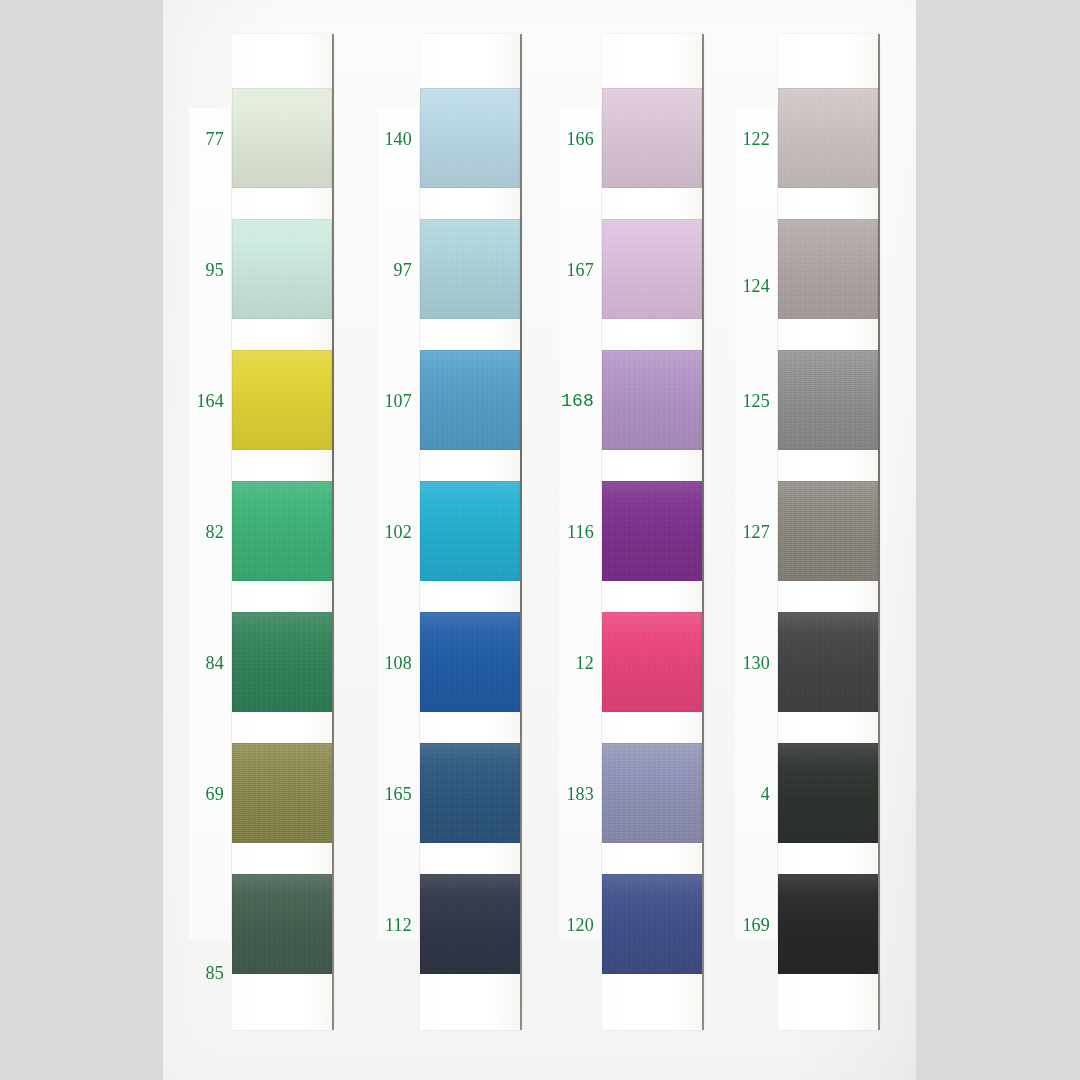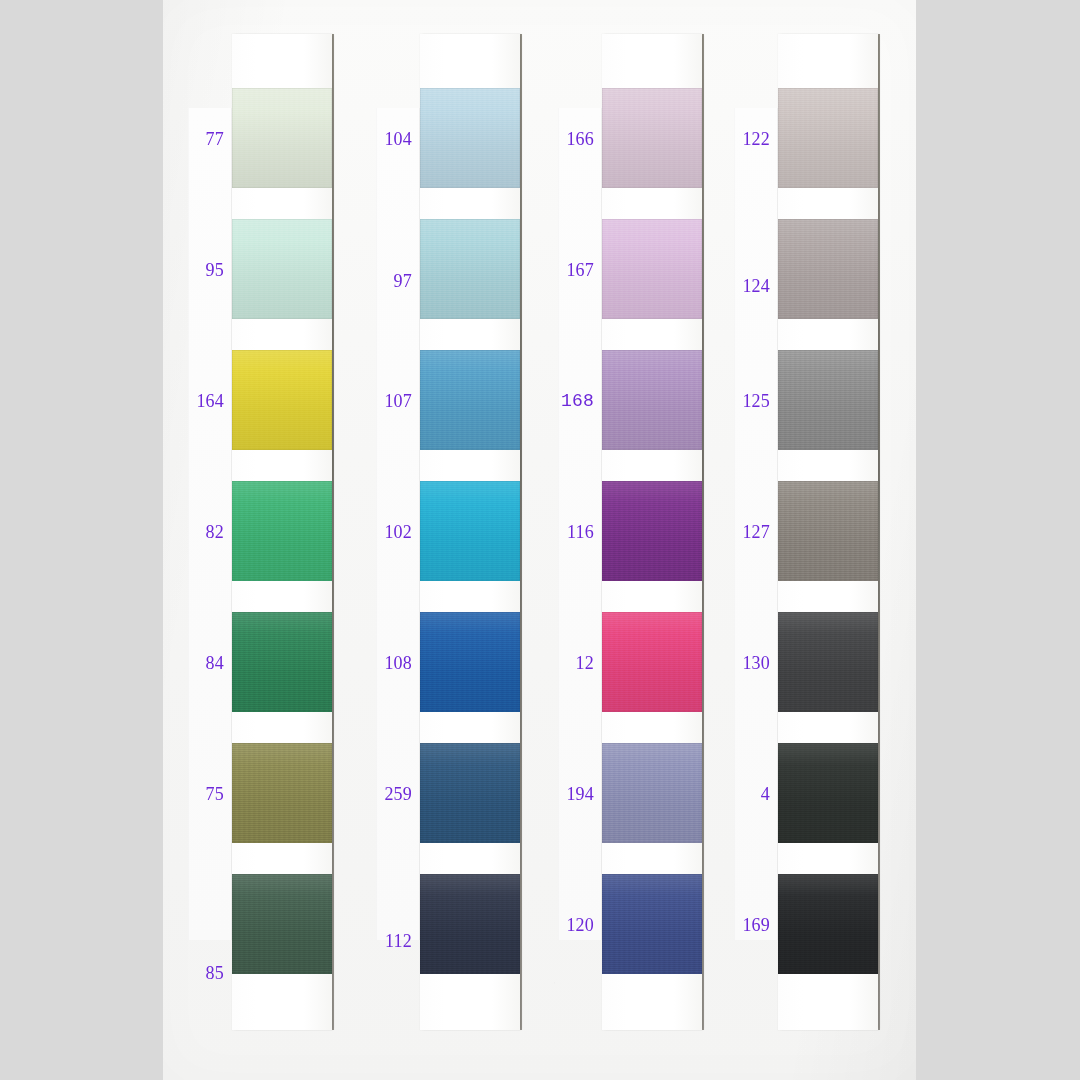--- a/index.html
+++ b/index.html
@@ -59,21 +59,21 @@
     border-right: 1px solid rgba(0,0,0,0.045);
     border-left: 1px solid rgba(0,0,0,0.025);
   }
 
   .label {
     position: absolute;
     width: 46px;
     text-align: right;
     font-size: 18px;
     letter-spacing: 0.2px;
-    color: #6d28d9;
+    color: #15803d;
     line-height: 1;
   }
 
   
   .strip {
     position: absolute;
     top: 34px;
     width: 100px;
     height: 996px;
     background: linear-gradient(90deg, #fdfdfd 0%, #ffffff 25%, #ffffff 72%, #f6f6f4 100%);
@@ -172,43 +172,43 @@
         <div class="threads"></div>
         <div class="sheen"></div>
         <div class="edge"></div>
       </div>
       <div class="label" style="top: 654px; left: -10px;">84</div>
       <div class="swatch" title="94" style="top: 743px; left: 44px; background: rgb(138, 136, 80);">
         <div class="threads"></div>
         <div class="sheen"></div>
         <div class="edge"></div>
       </div>
-      <div class="label" style="top: 785px; left: -10px;">75</div>
+      <div class="label" style="top: 785px; left: -10px;">69</div>
       <div class="swatch" title="85" style="top: 874px; left: 44px; background: rgb(68, 96, 79);">
         <div class="threads"></div>
         <div class="sheen"></div>
         <div class="edge"></div>
       </div>
       <div class="label" style="top: 916px; left: -10px; margin-top: 48px;">85</div>
     </div>
     <div class="column" style="left: 376px;">
       <div class="label-card"></div>
       <div class="strip" style="left: 44px;"></div>
       <div class="swatch" title="104" style="top: 88px; left: 44px; background: rgb(188, 217, 230);">
         <div class="threads"></div>
         <div class="sheen"></div>
         <div class="edge"></div>
       </div>
-      <div class="label" style="top: 130px; left: -10px;">104</div>
+      <div class="label" style="top: 130px; left: -10px;">140</div>
       <div class="swatch" title="97" style="top: 219px; left: 44px; background: rgb(172, 214, 221);">
         <div class="threads"></div>
         <div class="sheen"></div>
         <div class="edge"></div>
       </div>
-      <div class="label" style="top: 272px; left: -10px;">97</div>
+      <div class="label" style="top: 261px; left: -10px;">97</div>
       <div class="swatch" title="107" style="top: 350px; left: 44px; background: rgb(85, 160, 200);">
         <div class="threads"></div>
         <div class="sheen"></div>
         <div class="edge"></div>
       </div>
       <div class="label" style="top: 392px; left: -10px;">107</div>
       <div class="swatch" title="102" style="top: 481px; left: 44px; background: rgb(38, 176, 212);">
         <div class="threads"></div>
         <div class="sheen"></div>
         <div class="edge"></div>
@@ -218,27 +218,27 @@
         <div class="threads"></div>
         <div class="sheen"></div>
         <div class="edge"></div>
       </div>
       <div class="label" style="top: 654px; left: -10px;">108</div>
       <div class="swatch" title="165" style="top: 743px; left: 44px; background: rgb(47, 87, 124);">
         <div class="threads"></div>
         <div class="sheen"></div>
         <div class="edge"></div>
       </div>
-      <div class="label" style="top: 785px; left: -10px;">259</div>
+      <div class="label" style="top: 785px; left: -10px;">165</div>
       <div class="swatch" title="112" style="top: 874px; left: 44px; background: rgb(48, 55, 74);">
         <div class="threads"></div>
         <div class="sheen"></div>
         <div class="edge"></div>
       </div>
-      <div class="label" style="top: 916px; left: -10px; margin-top: 16px;">112</div>
+      <div class="label" style="top: 916px; left: -10px;">112</div>
     </div>
     <div class="column" style="left: 558px;">
       <div class="label-card"></div>
       <div class="strip" style="left: 44px;"></div>
       <div class="swatch" title="166" style="top: 88px; left: 44px; background: rgb(220, 200, 216);">
         <div class="threads"></div>
         <div class="sheen"></div>
         <div class="edge"></div>
       </div>
       <div class="label" style="top: 130px; left: -10px;">166</div>
@@ -264,21 +264,21 @@
         <div class="threads"></div>
         <div class="sheen"></div>
         <div class="edge"></div>
       </div>
       <div class="label" style="top: 654px; left: -10px;">12</div>
       <div class="swatch" title="119" style="top: 743px; left: 44px; background: rgb(143, 146, 184);">
         <div class="threads"></div>
         <div class="sheen"></div>
         <div class="edge"></div>
       </div>
-      <div class="label" style="top: 785px; left: -10px;">194</div>
+      <div class="label" style="top: 785px; left: -10px;">183</div>
       <div class="swatch" title="120" style="top: 874px; left: 44px; background: rgb(64, 80, 140);">
         <div class="threads"></div>
         <div class="sheen"></div>
         <div class="edge"></div>
       </div>
       <div class="label" style="top: 916px; left: -10px;">120</div>
     </div>
     <div class="column" style="left: 734px;">
       <div class="label-card"></div>
       <div class="strip" style="left: 44px;"></div>

